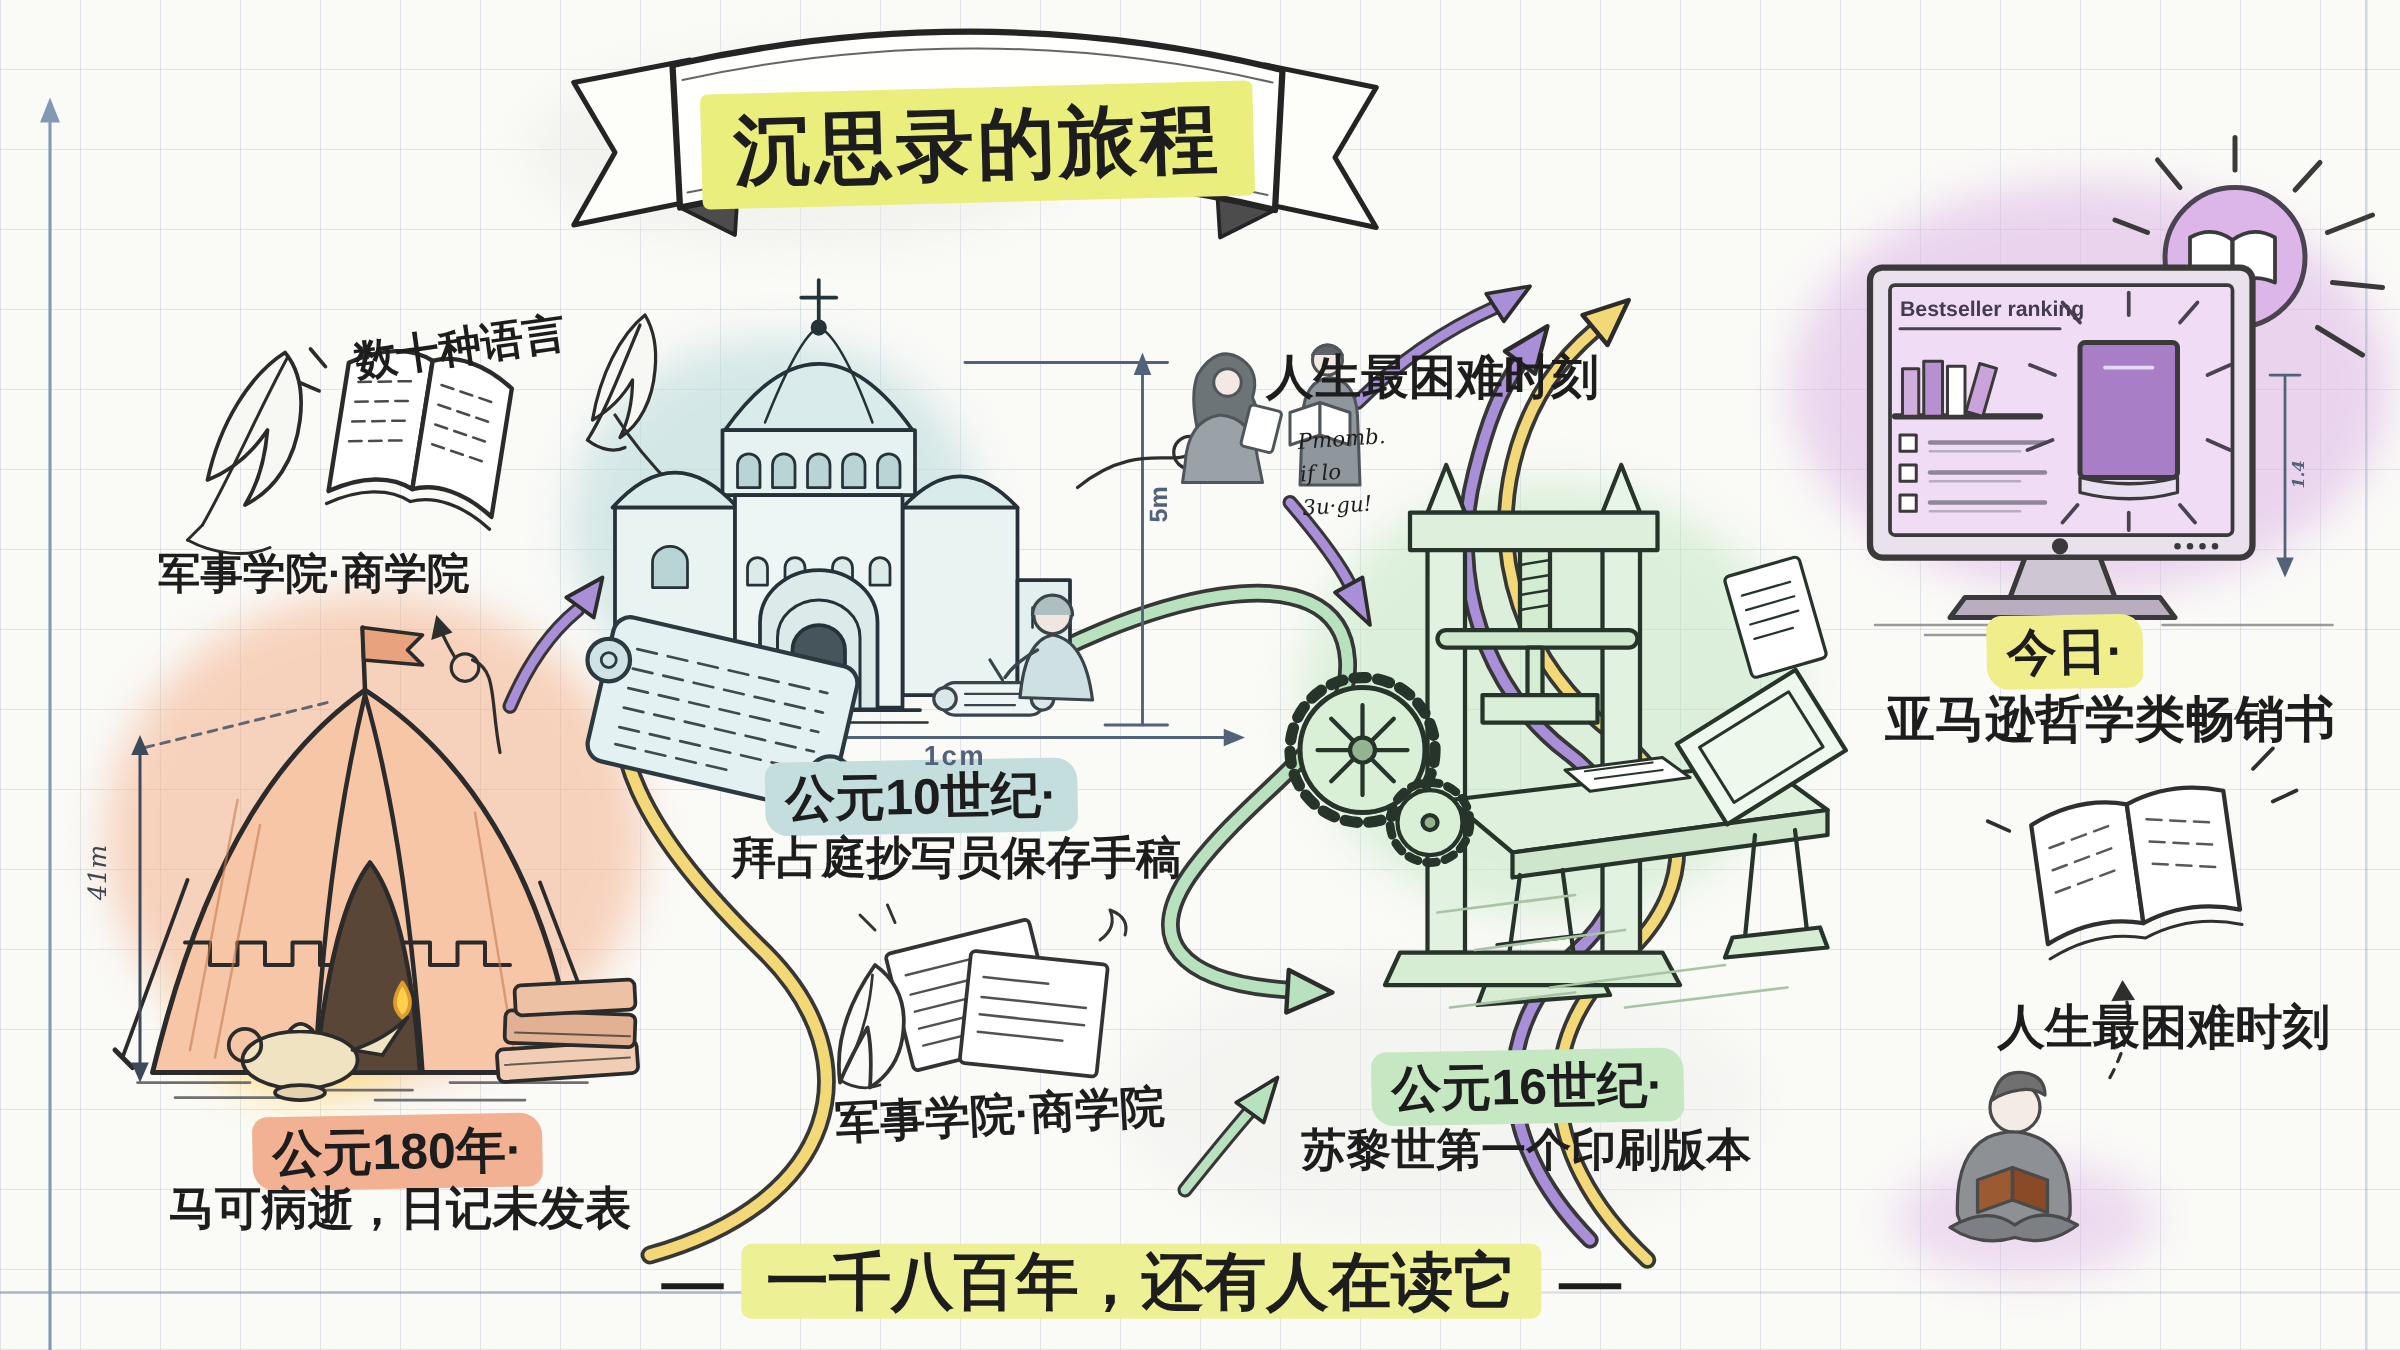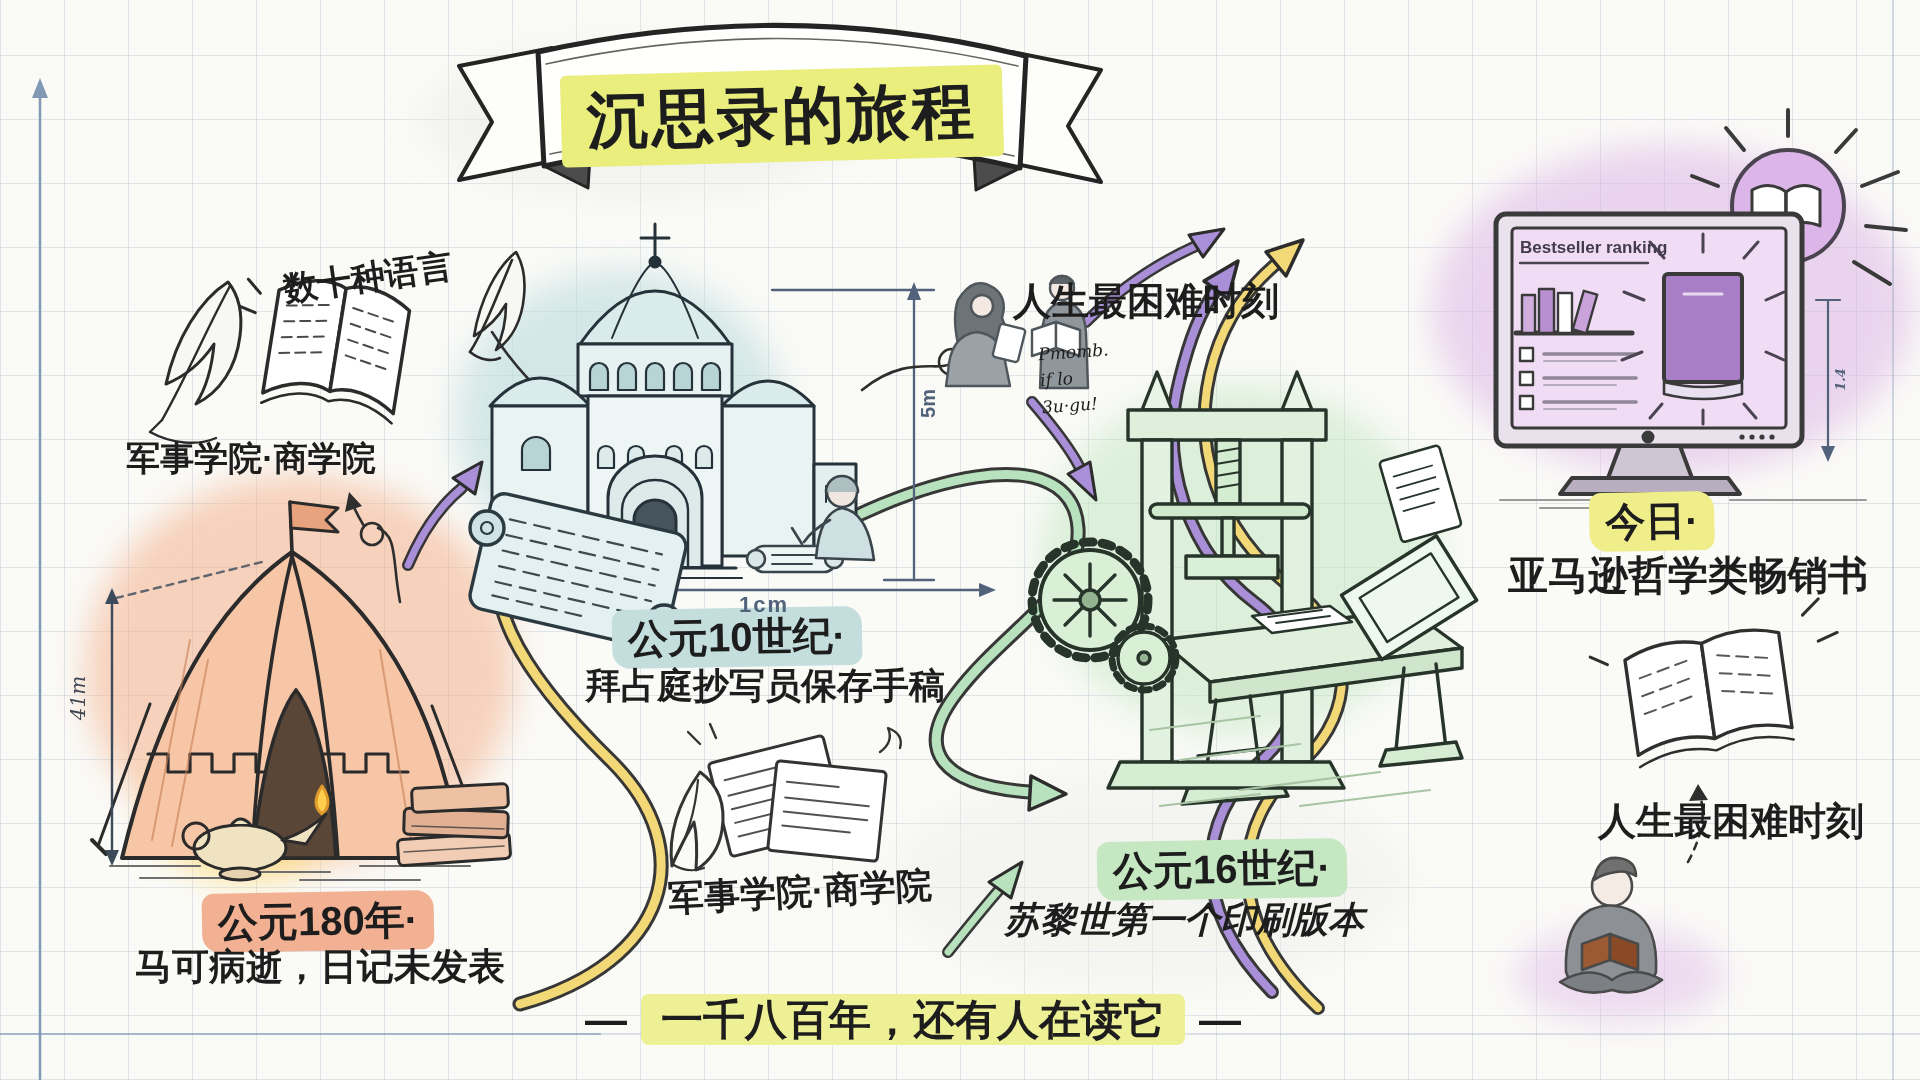--- a/index.html
+++ b/index.html
@@ -23,27 +23,27 @@
   .dim{color:#51627a;font-weight:700;}
   #banner-title{left:782px;top:70px;font-size:62px;letter-spacing:3px;
      transform:translateX(-50%) rotate(-1.5deg);}
   #lbl-languages{left:368px;top:255px;font-size:34px;transform:translateX(-50%) rotate(-8deg);}
   #lbl-acad-left{left:251px;top:436px;font-size:34px;}
   #tent-era{left:318px;top:892px;font-size:40px;transform:translateX(-50%) rotate(-1deg);}
   #tent-desc{left:320px;top:942px;font-size:37px;}
   #church-era{left:737px;top:608px;font-size:40px;transform:translateX(-50%) rotate(-1deg);}
   #church-desc{left:737px;top:662px;font-size:36px;margin-left:28px;}
   #press-era{left:1222px;top:840px;font-size:40px;transform:translateX(-50%) rotate(-1deg);}
-  #press-desc{left:1184px;top:896px;font-size:36px;font-style:italic;}
+  #press-desc{left:1221px;top:896px;font-size:36px;}
   #today-era{left:1652px;top:492px;font-size:40px;transform:translateX(-50%) rotate(-1deg);}
   #today-desc{left:1688px;top:548px;font-size:40px;}
   #hard-center{left:1146px;top:276px;font-size:38px;}
   #hard-right{left:1731px;top:796px;font-size:38px;}
   #lbl-acad-bottom{left:800px;top:868px;font-size:36px;transform:translateX(-50%) rotate(-3deg);}
-  #tagline{left:913px;top:992px;font-size:42px;}
+  #tagline{left:913px;top:992px;font-size:50px;}
   #tagline .dash{margin:0 14px;font-weight:700;}
   #screen-title{left:1520px;top:238px;font-size:17px;color:#433c4e;transform:none;text-align:right;}
   #dim-tent{left:78px;top:686px;font-size:20px;transform:translateX(-50%) rotate(-90deg);color:#3d4550;}
   #dim-church{left:928px;top:392px;font-size:20px;transform:translateX(-50%) rotate(-90deg);}
   #dim-scroll{left:739px;top:592px;font-size:22px;letter-spacing:2px;}
   #dim-monitor{left:1840px;top:372px;font-size:13px;transform:translateX(-50%) rotate(-90deg);}
   #scribble{left:1040px;top:336px;font-size:17px;line-height:1.55;transform:rotate(-4deg);
     color:#1c1c1c;white-space:normal;width:150px;}
 </style>
 </head>

